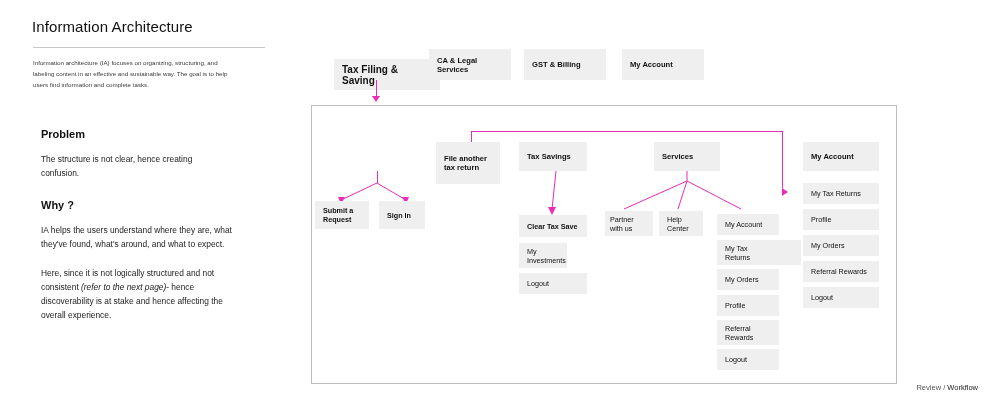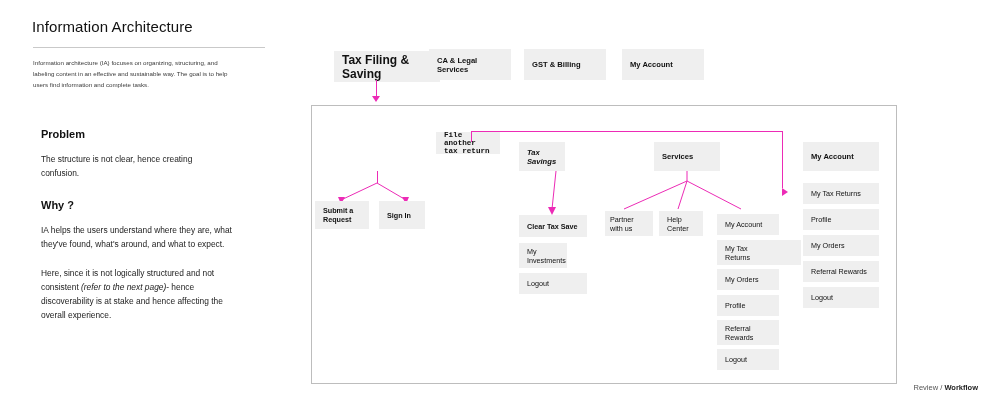--- a/index.html
+++ b/index.html
@@ -80,64 +80,64 @@
     position:absolute;width:0;height:0;
     border-top:4px solid transparent;border-bottom:4px solid transparent;
     border-left:6px solid #ec2bb6;
   }
   .diag{position:absolute;overflow:visible;}
 
   .footer{
     position:absolute;right:22px;bottom:8px;
     font-size:7.5px;color:#555;
   }
-  .footer b{font-weight:700;color:#222;}
+  .footer b{font-weight:400;color:#222;}
 </style>
 </head>
 <body>
 
 <div id="root">
 
   <div class="title">Information Architecture</div>
   <div class="title-rule"></div>
   <div class="intro">Information architecture (IA) focuses on organizing, structuring, and labeling content in an effective and sustainable way.  The goal is to help users find information and complete tasks.</div>
 
   <div class="h-problem">Problem</div>
   <div class="p-problem">The structure is not clear, hence creating confusion.</div>
 
   <div class="h-why">Why ?</div>
   <div class="p-why1">IA helps the users understand where they are, what they've found, what's around, and what to expect.</div>
 
   <div class="p-why2"><span>Here, since it is </span><b>not logically structured</b><span> and </span><b>not consistent</b><i> (refer to the next page)</i><span>- hence </span><b>discoverability is at stake</b><span> and hence affecting the overall experience.</span></div>
 
   <div class="canvas-border"></div>
 
-  <div class="node bold" style="left:334px;top:51px;width:106px;height:31px;font-size:12px;">
+  <div class="node bold" style="left:334px;top:59px;width:106px;height:31px;font-size:10px;">
     <span class="lbl">Tax Filing &amp;
 Saving</span>
   </div>
   <div class="node bold" style="left:429px;top:49px;width:82px;height:31px;font-size:7.6px;">
     <span class="lbl">CA &amp; Legal
 Services</span>
   </div>
   <div class="node bold" style="left:524px;top:49px;width:82px;height:31px;font-size:7.6px;">
     <span class="lbl">GST &amp; Billing</span>
   </div>
   <div class="node bold" style="left:622px;top:49px;width:82px;height:31px;font-size:7.6px;">
     <span class="lbl">My Account</span>
   </div>
 
   <div class="ln v" style="left:376px;top:80px;height:18px;"></div>
   <div class="arrow-down" style="left:372px;top:96px;"></div>
 
-  <div class="node bold" style="left:436px;top:132px;width:64px;height:22px;font-size:7.6px;font-family:Liberation Mono, monospace;">
+  <div class="node bold" style="left:436px;top:142px;width:64px;height:42px;font-size:7.6px;">
     <span class="lbl">File another
 tax return</span>
   </div>
-  <div class="node bold" style="left:519px;top:142px;width:46px;height:29px;font-size:7.6px;font-style:italic;">
+  <div class="node bold" style="left:519px;top:142px;width:68px;height:29px;font-size:7.6px;">
     <span class="lbl">Tax Savings</span>
   </div>
   <div class="node bold" style="left:654px;top:142px;width:66px;height:29px;font-size:7.6px;">
     <span class="lbl">Services</span>
   </div>
   <div class="node bold" style="left:803px;top:142px;width:76px;height:29px;font-size:7.6px;">
     <span class="lbl">My Account</span>
   </div>
 
   <div class="ln h" style="left:471px;top:131px;width:311px;"></div>

